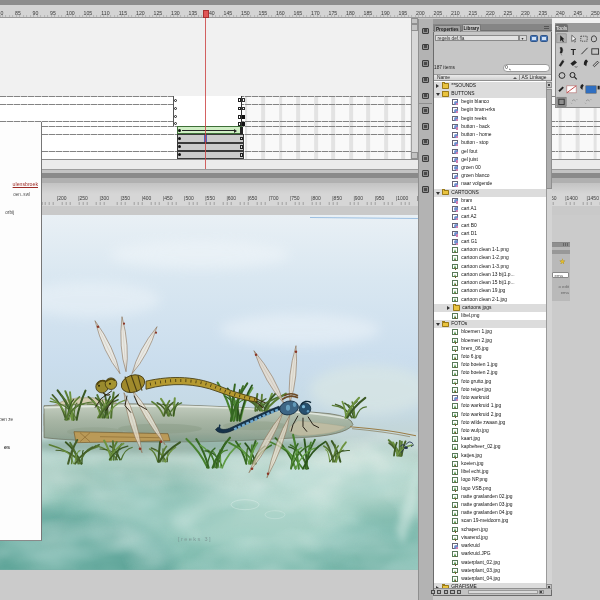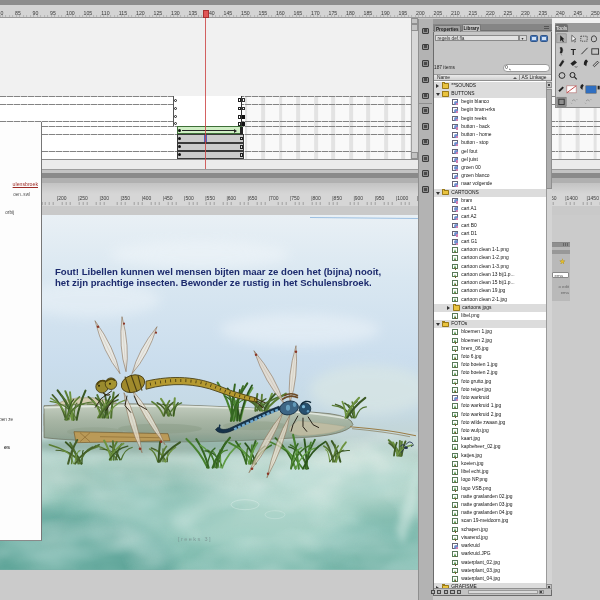--- a/index.html
+++ b/index.html
@@ -428,21 +428,20 @@
       </g>
       <g stroke="#223050" fill="none" stroke-width="0.9">
         <path d="M400,447 q3,-4 6,0"></path>
         <path d="M406,445 q3,-5 7,-1"></path>
         <path d="M404,449 l-3,4"></path>
         <path d="M411,447 l3,-2"></path>
       </g>
       <ellipse cx="406" cy="448" rx="2" ry="1.2" fill="#223050"></ellipse>
       <text x="178" y="541.5" font-family="Liberation Sans,sans-serif" font-size="5.6" letter-spacing="1.4" fill="#7f9a98">[reeks 3]</text>
     </svg>
-<div class="abs" style="left:55px;top:266.8px;width:380px;font-size:9.6px;font-weight:bold;color:#1c2a6d;line-height:10.7px;letter-spacing:0px;white-space:nowrap">Fout! Libellen kunnen wel mensen bijten maar ze doen het (bijna) nooit,<br>het zijn prachtige insecten. Bewonder ze rustig in het Schulensbroek.</div>
 <div class="abs" style="left:205.3px;top:17.8px;width:1.1px;height:151.4px;background:rgba(205,70,70,0.85)"></div>
 <div class="abs" style="left:203.2px;top:10px;width:5.6px;height:8px;background:#e05555;border:0.6px solid #a83030"></div>
 <div class="abs" style="left:410.5px;top:17.8px;width:7.5px;height:141px;background:#d8d8d8;border-left:0.8px solid #9f9f9f"></div>
 <div class="abs" style="left:411.3px;top:17.8px;width:6.7px;height:6.5px;background:#c3c3c3;border:0.6px solid #909090"></div>
 <div class="abs" style="left:411.3px;top:24.3px;width:6.7px;height:6.5px;background:#c3c3c3;border:0.6px solid #909090"></div>
 <div class="abs" style="left:411.3px;top:152px;width:6.7px;height:6.5px;background:#c3c3c3;border:0.6px solid #909090"></div>
 <div class="abs" style="left:0;top:121.8px;width:41.8px;height:418.9px;background:#fdfdfd;border-right:1px solid #777;border-bottom:1.2px solid #8a8a8a"></div>
 <div class="abs" style="left:0;top:181px;width:38px;font-size:5.2px;color:#9e2b25;text-decoration:underline;text-align:right">ulensbroek</div>
 <div class="abs" style="left:0;top:191.5px;width:30px;font-size:4.6px;color:#555;text-align:right;white-space:nowrap;direction:rtl">oen..swl</div>
 <div class="abs" style="left:0;top:210px;width:14px;font-size:4.6px;color:#444;text-align:right">orbij</div>

